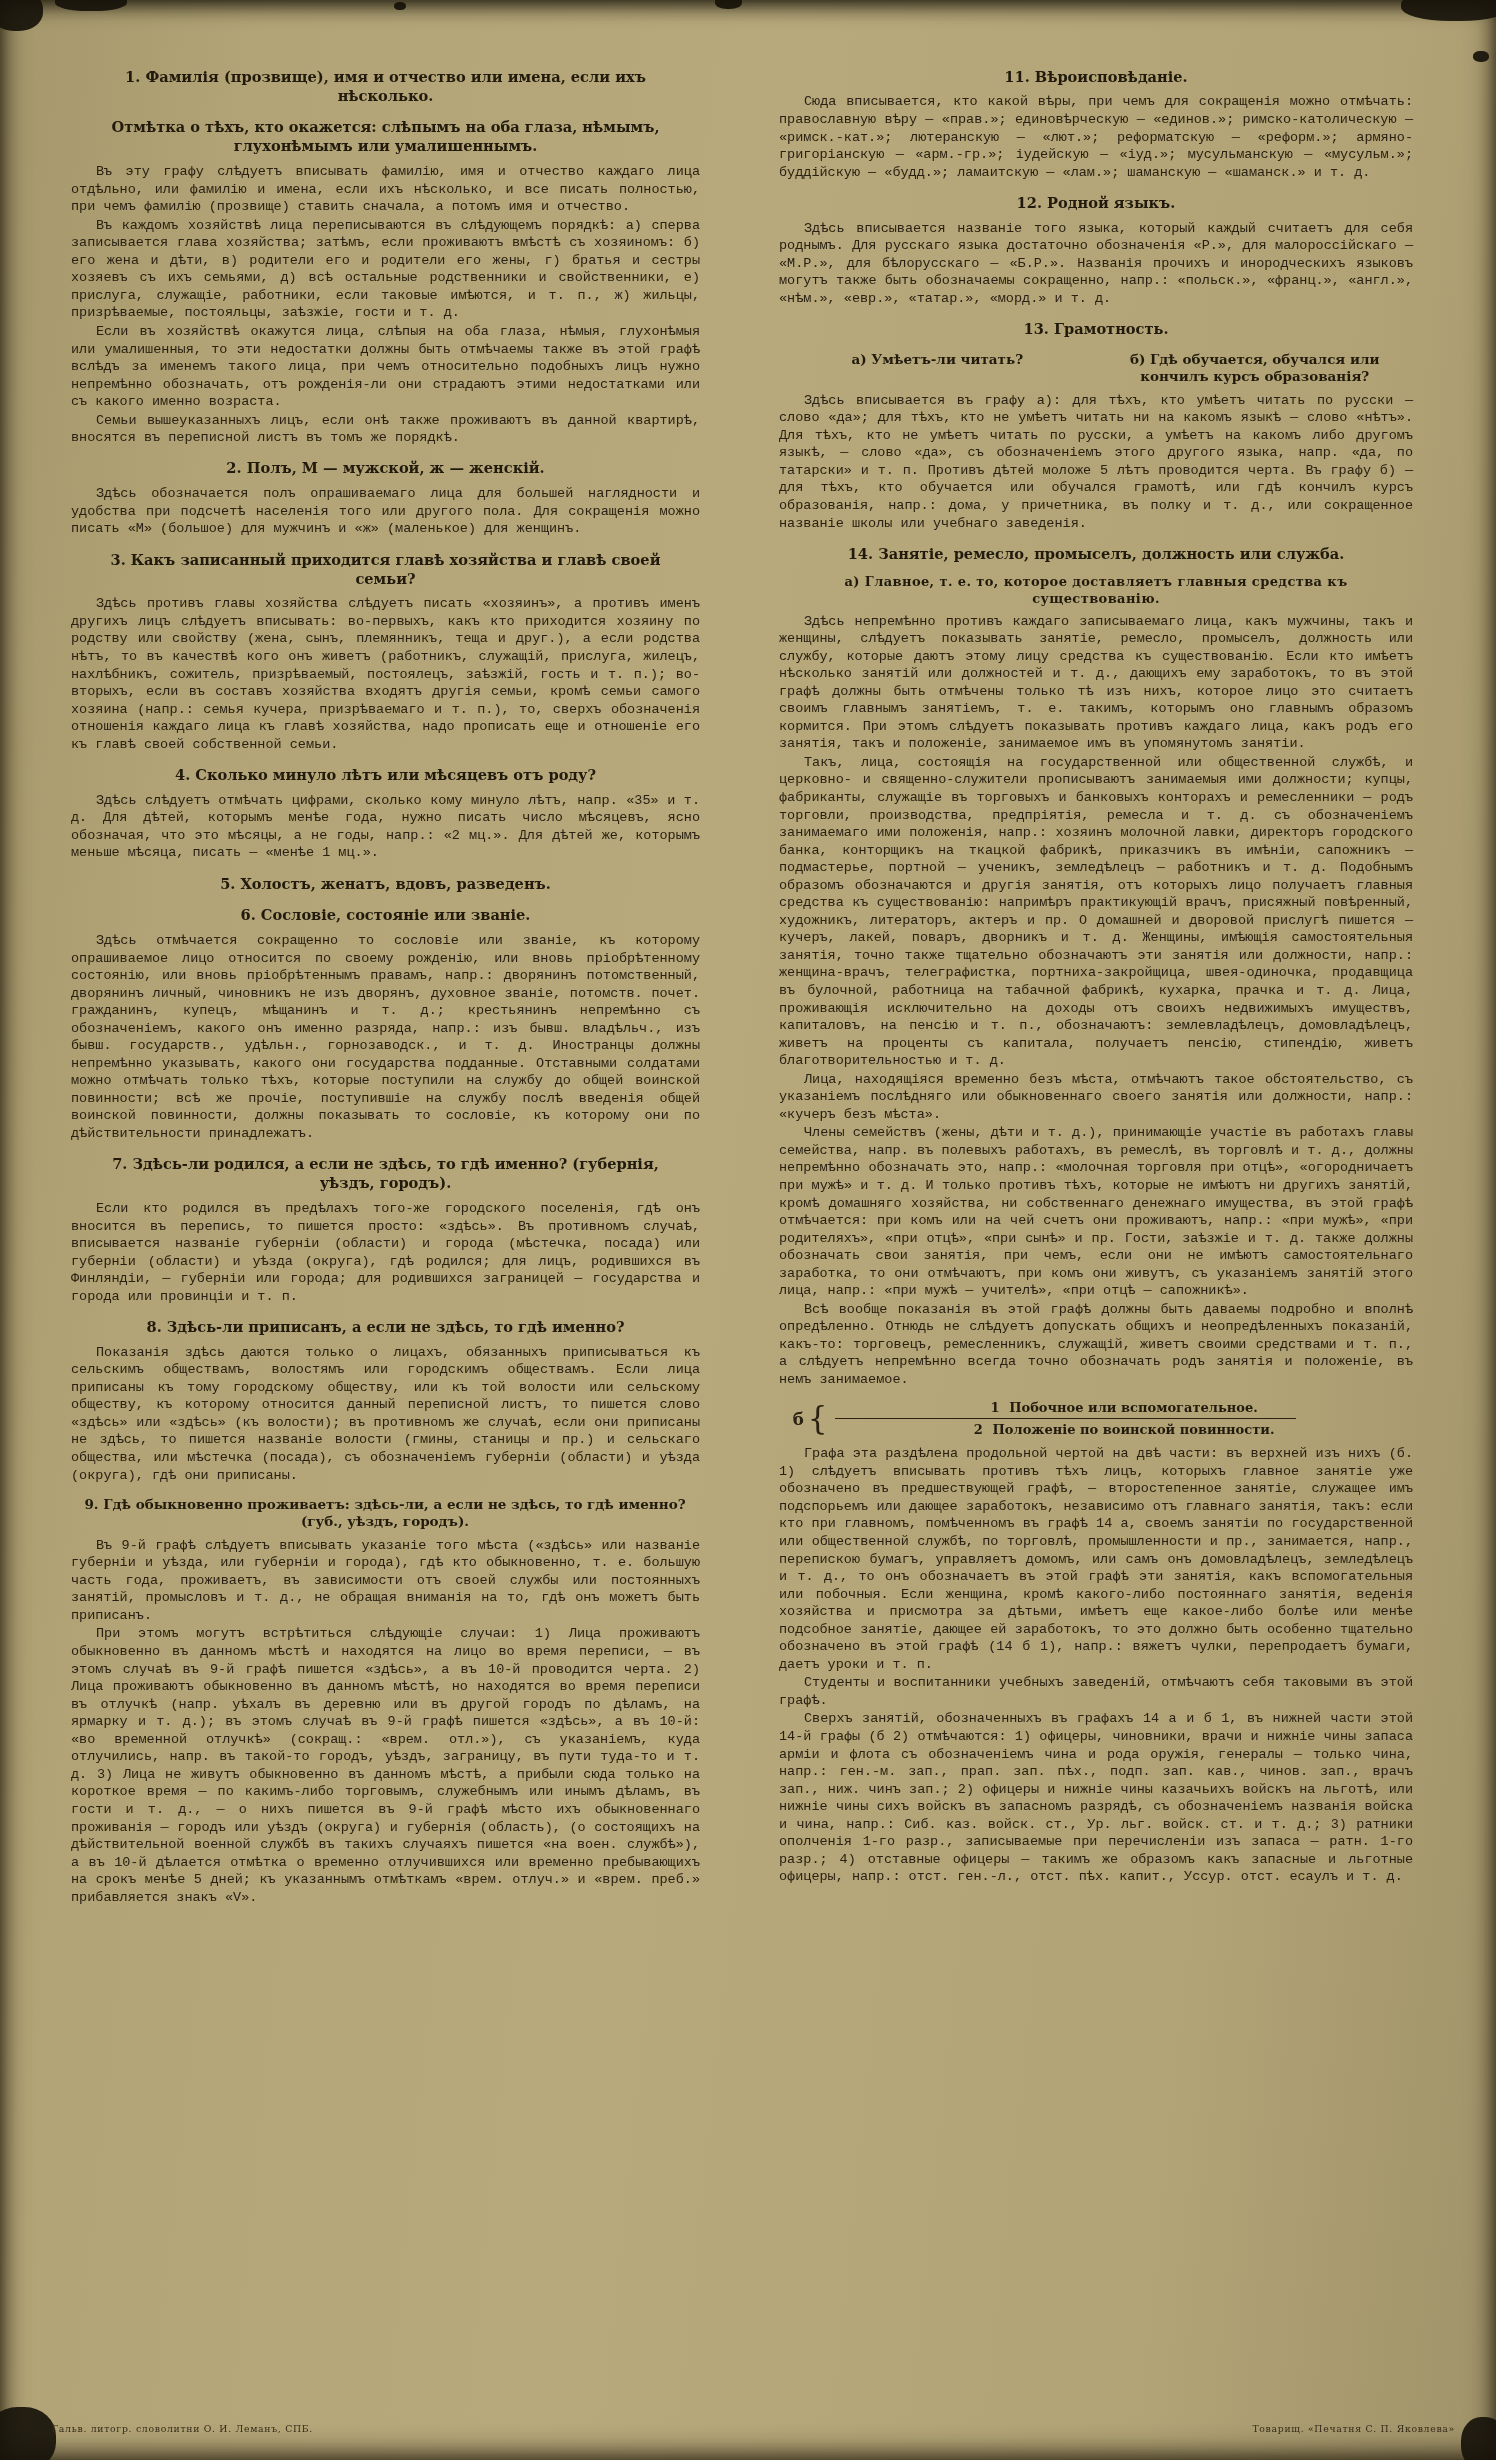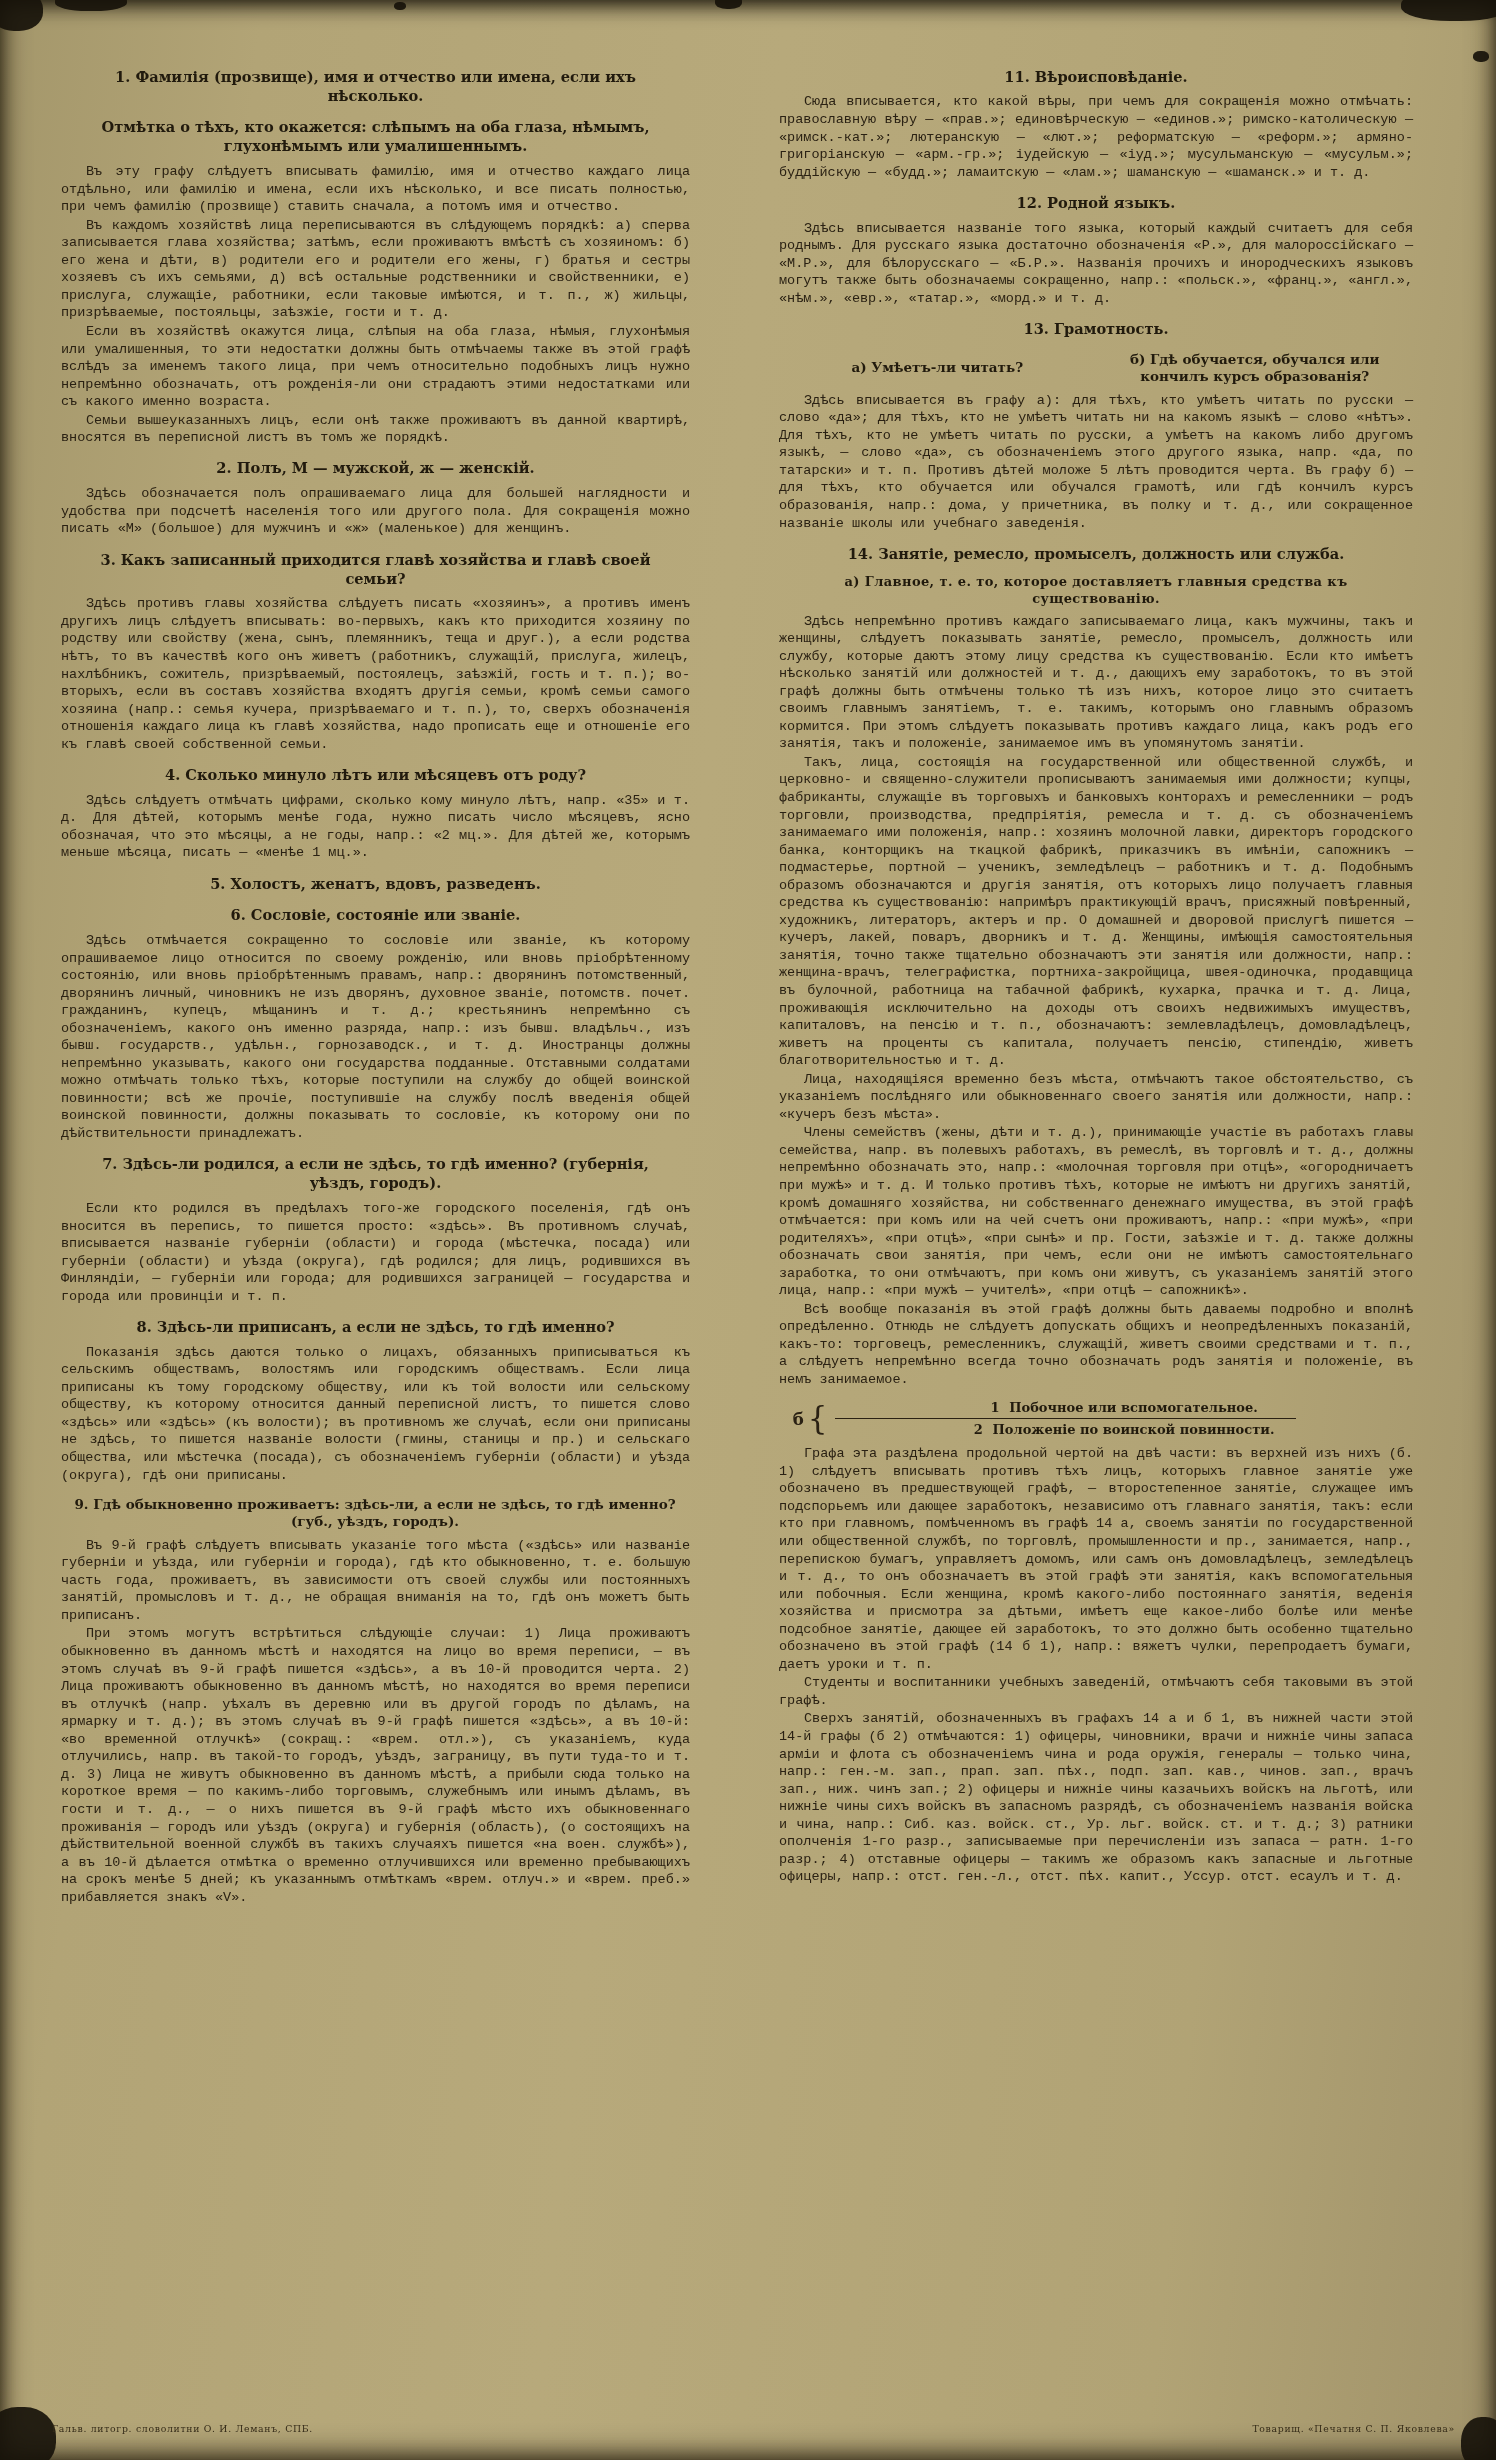--- a/index.html
+++ b/index.html
@@ -23,33 +23,33 @@
   .a1 { left: 55px;  top: -6.8px;  width: 72px;  height: 17.6px; }
   .a2 { left: 715px; top: -4.9px;  width: 27px;  height: 13.7px; }
   .a3 { left: 1401px;top: -9.8px; width: 109px; height: 31px; }
   .a4 { left: 1473px;top: 51px;  width: 15.6px;  height: 10.7px; }
   .a5 { left: -13.7px; top: 2407px;width: 70px;  height: 64px; }
   .a6 { left: 1461px;top: 2417px;width: 45px;  height: 53px; }
   .a7 { left: -9.8px; top: -9.8px; width: 53px;  height: 41px; }
   .a8 { left: 394px; top: 2px;   width: 11.7px;  height: 7.8px;  }
 
   .col { position: absolute; top: 55px; }
-  .col-left  { left: 61px;  width: 629px; }
+  .col-left  { left: 71px;  width: 629px; }
   .col-right { left: 779px; width: 634px; }
 
   .q-head {
     font-weight: 700; text-align: center; font-size: 14.6px; line-height: 1.3;
     margin: 12.7px 25px 6.8px; color: #211a0d;
   }
   .para {
     font-size: 13.5px; line-height: 1.3; text-align: justify; text-indent: 25px;
     margin: 1px 0;
     font-family: Liberation Mono, monospace;
   }
-  .split-head { display: flex; align-items: center; margin: 11.7px 0 5.9px; }
+  .split-head { display: flex; align-items: flex-start; margin: 11.7px 0 5.9px; }
   .split-head .cell {
     flex: 1; font-weight: 700; text-align: center; font-size: 13.5px;
     line-height: 1.3; padding: 0 9.8px; color: #211a0d;
   }
   .split-head .vrule { width: 1px; background: #2a2113; }
   .sub-head {
     text-align: center; font-weight: 700; font-size: 13px;
     margin: 8.8px 23.4px 4.9px; line-height: 1.35; letter-spacing: 0.4px; color: #211a0d;
   }
   .brace-block { display: flex; align-items: center; margin: 9.8px 0 5.9px; }

